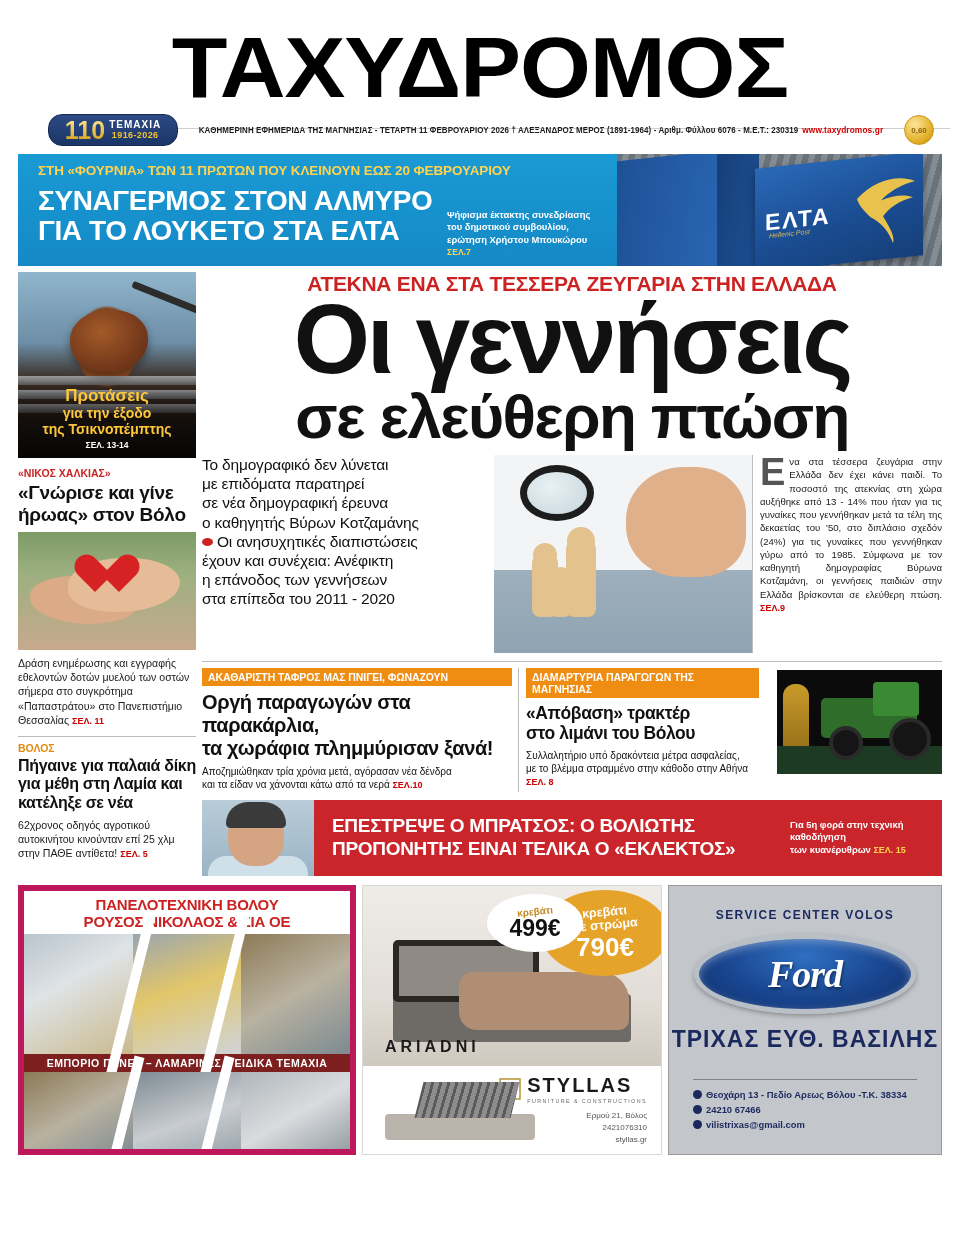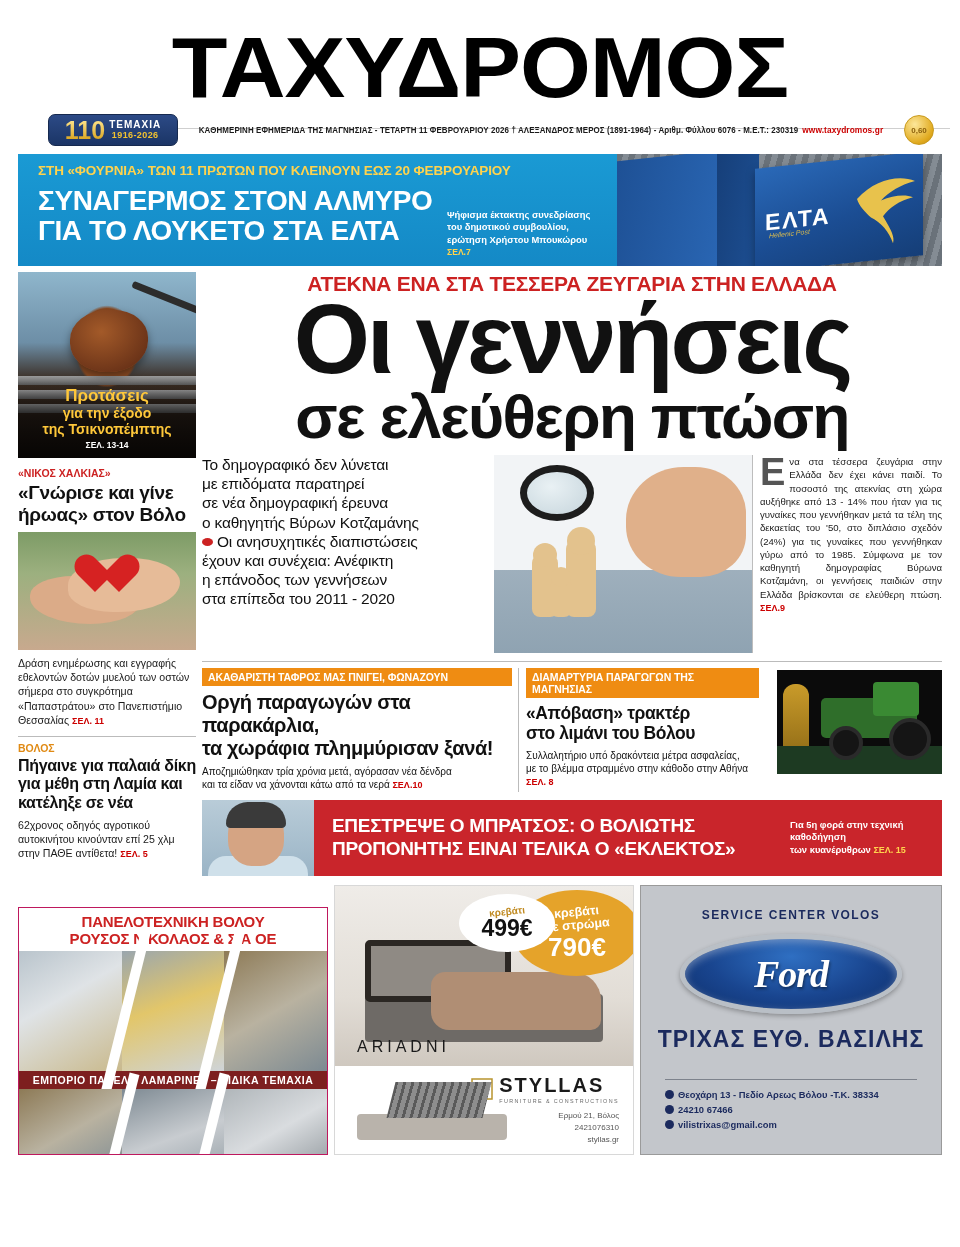--- a/index.html
+++ b/index.html
@@ -22,21 +22,21 @@
     font-size:86px;
     letter-spacing:-1px;
     line-height:1.05;
     padding-top:22px;
     color:#000;
     transform: scaleX(1.06);
   }
   .masthead-rule { position:absolute; left:110px; right:10px; top:128px; height:1px; background:#cfcfcf; }
   .masthead-sub { position:absolute; left:0; right:0; top:113px; height:34px; display:flex; align-items:center; }
   .anniv-badge {
-    margin-left:48px; width:130px; height:32px; border-radius:7px;
+    margin-left:48px; width:130px; height:32px; border-radius:14px;
     background: linear-gradient(180deg,#2c4a86 0%, #1b3566 100%);
     border:1px solid #16294f;
     display:flex; align-items:center; justify-content:center; gap:4px;
     color:#f2c230; flex:none;text-align:center;
   }
   .anniv-num { font-size:25px; font-weight:bold; line-height:1;
     background: linear-gradient(180deg,#fde38a 10%, #d9a31c 90%);
     -webkit-background-clip:text; background-clip:text; color:transparent; }
   .anniv-right { display:flex; flex-direction:column; align-items:center; line-height:1.05; }
   .anniv-word { font-size:10px; font-weight:bold; letter-spacing:1px; color:#ffffff; }
@@ -132,41 +132,41 @@
   
   .sports { position:relative; margin-top:8px; height:76px; background:#c9252b; overflow:hidden; display:flex; align-items:center; }
   .sports-photo { width:112px; height:76px; flex:none; position:relative; overflow:hidden; background:#9fb9cc; }
   .sports-head { flex:1; color:#fff; font-weight:bold; font-size:19px; line-height:1.2; padding-left:18px; letter-spacing:-0.3px; }
   .sports-deck { width:152px; flex:none; color:#fff; font-size:9.4px; font-weight:bold; line-height:1.32; padding-right:8px; }
   .sports-deck .selw { color:#ffd34d; font-size:9px; }
 
   
   .ads { display:flex; gap:6px; margin:9px 18px 0 18px; height:270px; }
   .ad { position:relative; overflow:hidden; background:#fff; }
-  .ad1 { width:310px; flex:none; border:1px solid #be185d;margin-top:22px; }
+  .ad1 { width:338px; flex:none; border:6px solid #be185d; }
   .ad2 { width:300px; flex:none; border:1px solid #d8d8d8; }
   .ad3 { flex:1; border:1px solid #9a9a9a; background:#c3c6cb; }
 
   .ad1-title { text-align:center; color:#cc2222; font-weight:bold; font-size:15px; line-height:1.12; padding:6px 4px 4px; letter-spacing:-0.2px; }
   .ad1-photos { position:relative; height:120px; display:flex; }
   .ad1-band { background:#7d1f1f; color:#fff; text-align:center; font-weight:bold; font-size:10.5px; padding:3px 0; letter-spacing:.5px; }
   .ad1-photos2 { position:relative; height:86px; display:flex; }
   .ad1-foot { text-align:center; color:#7d1f1f; font-weight:bold; font-size:9.6px; line-height:1.45; padding:5px 2px 3px; }
 
   .ad2-top { position:relative; height:180px; overflow:hidden; background:#e9e6e2; }
   .ad2-bot { position:relative; height:88px; background:#fff; display:flex; align-items:center; }
   .price-bubble { position:absolute; left:124px; top:8px; width:96px; height:58px; background:#fff; border-radius:50%;
     display:flex; flex-direction:column; align-items:center; justify-content:center; z-index:3; }
   .pb-small { font-size:10px; font-weight:bold; color:#c08a20; transform:rotate(-6deg); }
   .pb-big { font-size:23px; font-weight:bold; color:#111; line-height:1; }
   .price-oval { position:absolute; left:178px; top:4px; width:128px; height:86px; background:#e5a32a; border-radius:50%; z-index:2;
     display:flex; flex-direction:column; align-items:center; justify-content:center; color:#fff; }
   .po-small { font-size:12.5px; font-weight:bold; line-height:1.05; transform:rotate(-5deg); }
   .po-big { font-size:26px; font-weight:bold; line-height:1; margin-top:2px; }
-  .ariadni { position:absolute; left:22px; bottom:10px; color:#1a1a1a; font-weight:normal; font-size:16px; letter-spacing:4px; z-index:3; }
+  .ariadni { position:absolute; left:22px; bottom:10px; color:#1a1a1a; font-weight:bold; font-size:16px; letter-spacing:4px; z-index:3; }
   .styllas-brand { font-weight:bold; font-size:20px; letter-spacing:2px; color:#1a1a1a; }
   .styllas-sub { font-size:5.4px; letter-spacing:1.4px; color:#6a6a6a; margin-top:1px; }
   .styllas-info { font-size:8px; color:#555; line-height:1.5; text-align:right; margin-top:6px; }
 
   .ad3-top { text-align:center; color:#1b2a5e; font-weight:bold; font-size:12px; letter-spacing:1.4px; padding-top:22px; }
   .ford-wrap { display:flex; justify-content:center; margin-top:12px; }
   .ford-oval { width:222px; height:80px; border-radius:50%;
     background: radial-gradient(ellipse at 50% 25%, #2f6fc2 0%, #19458f 55%, #0e2f6b 100%);
     border:5px solid #b9bfc6; display:flex; align-items:center; justify-content:center;
     box-shadow: inset 0 3px 8px rgba(255,255,255,.35), 0 2px 5px rgba(0,0,0,.3); }

